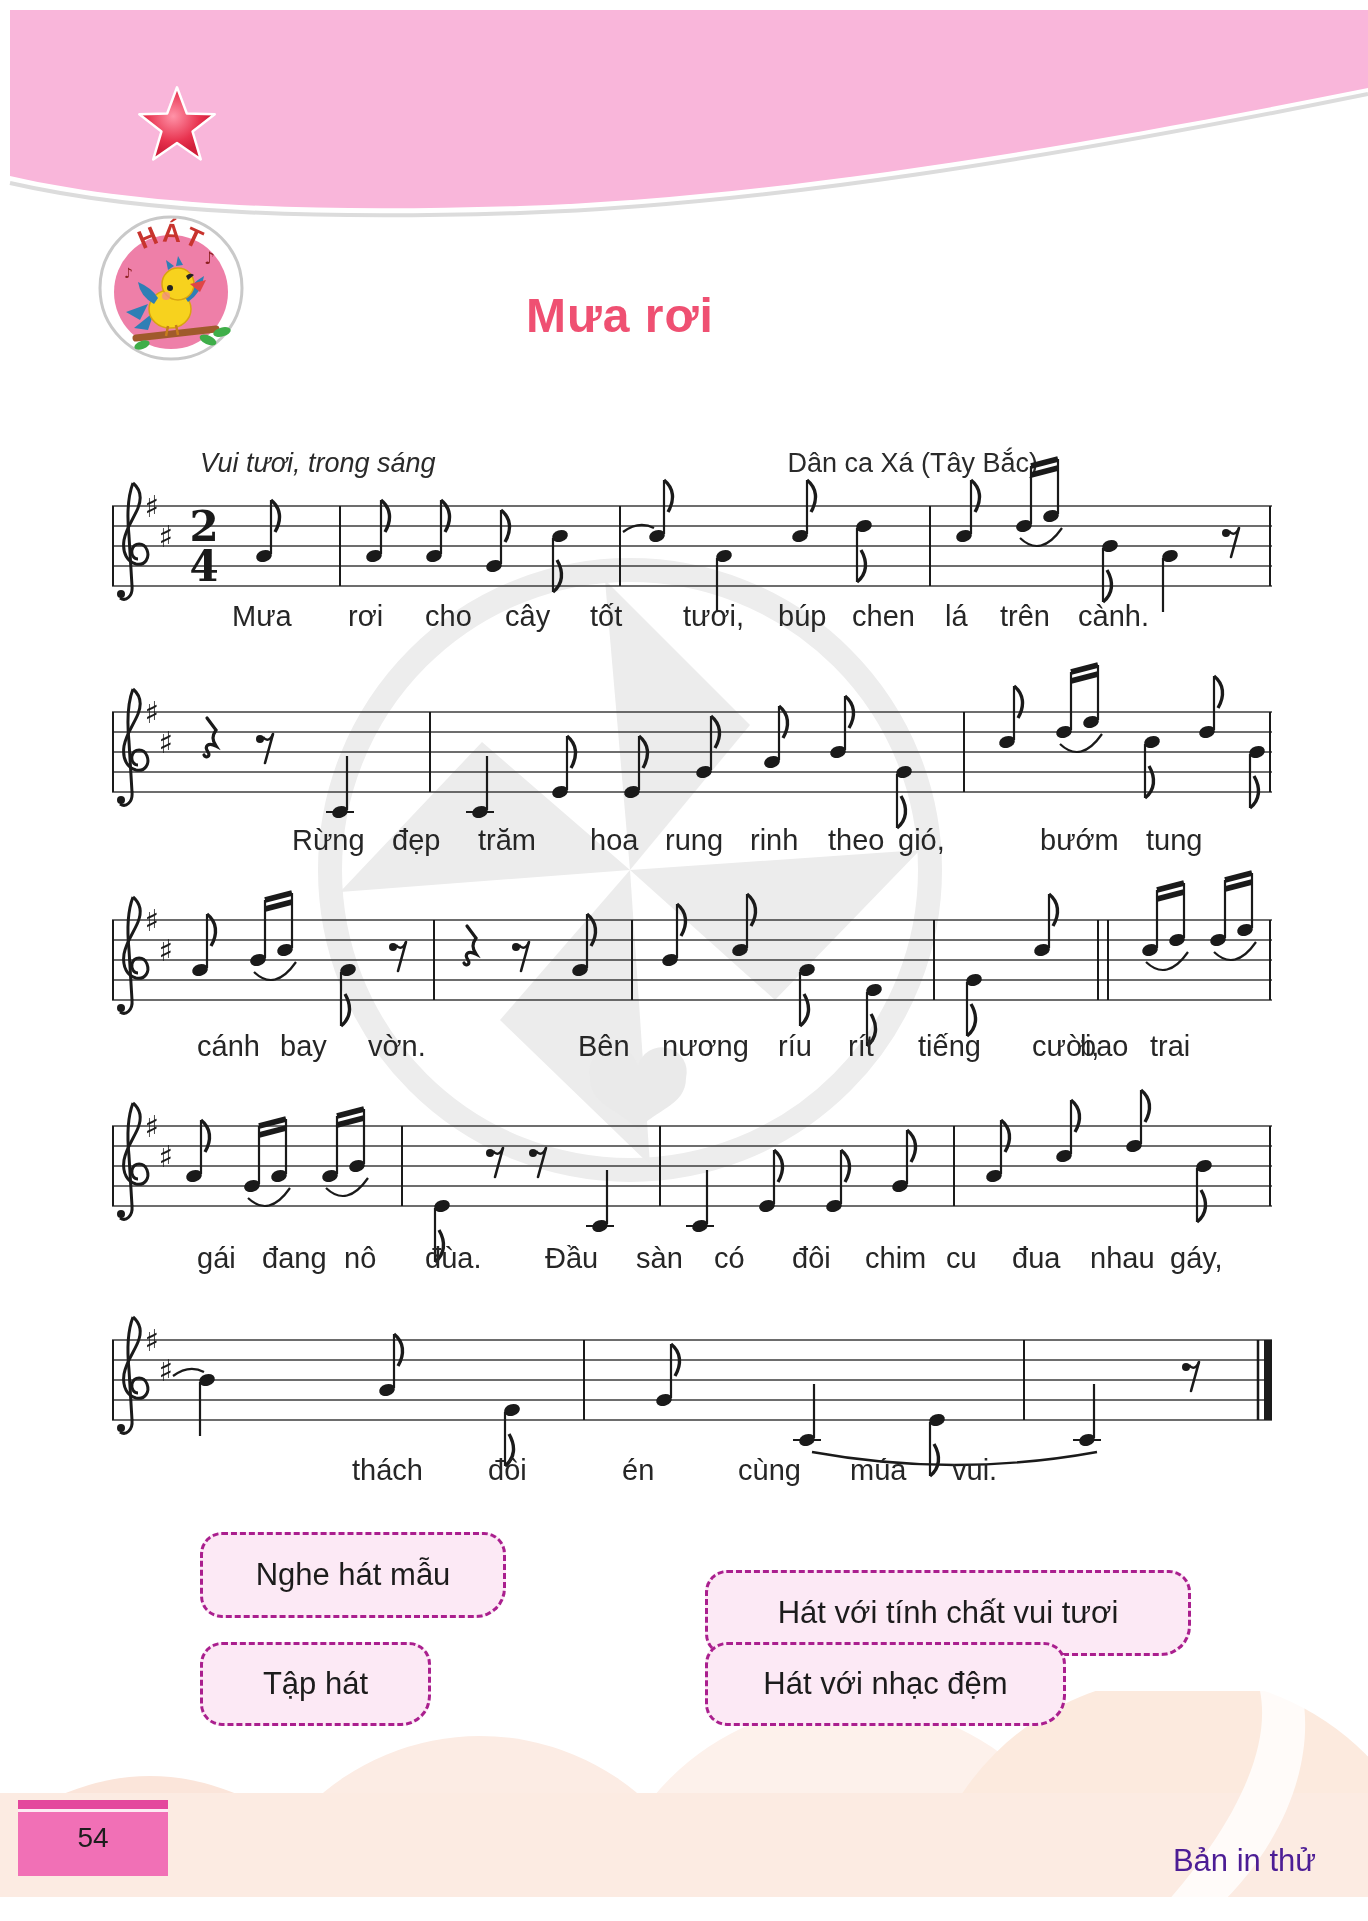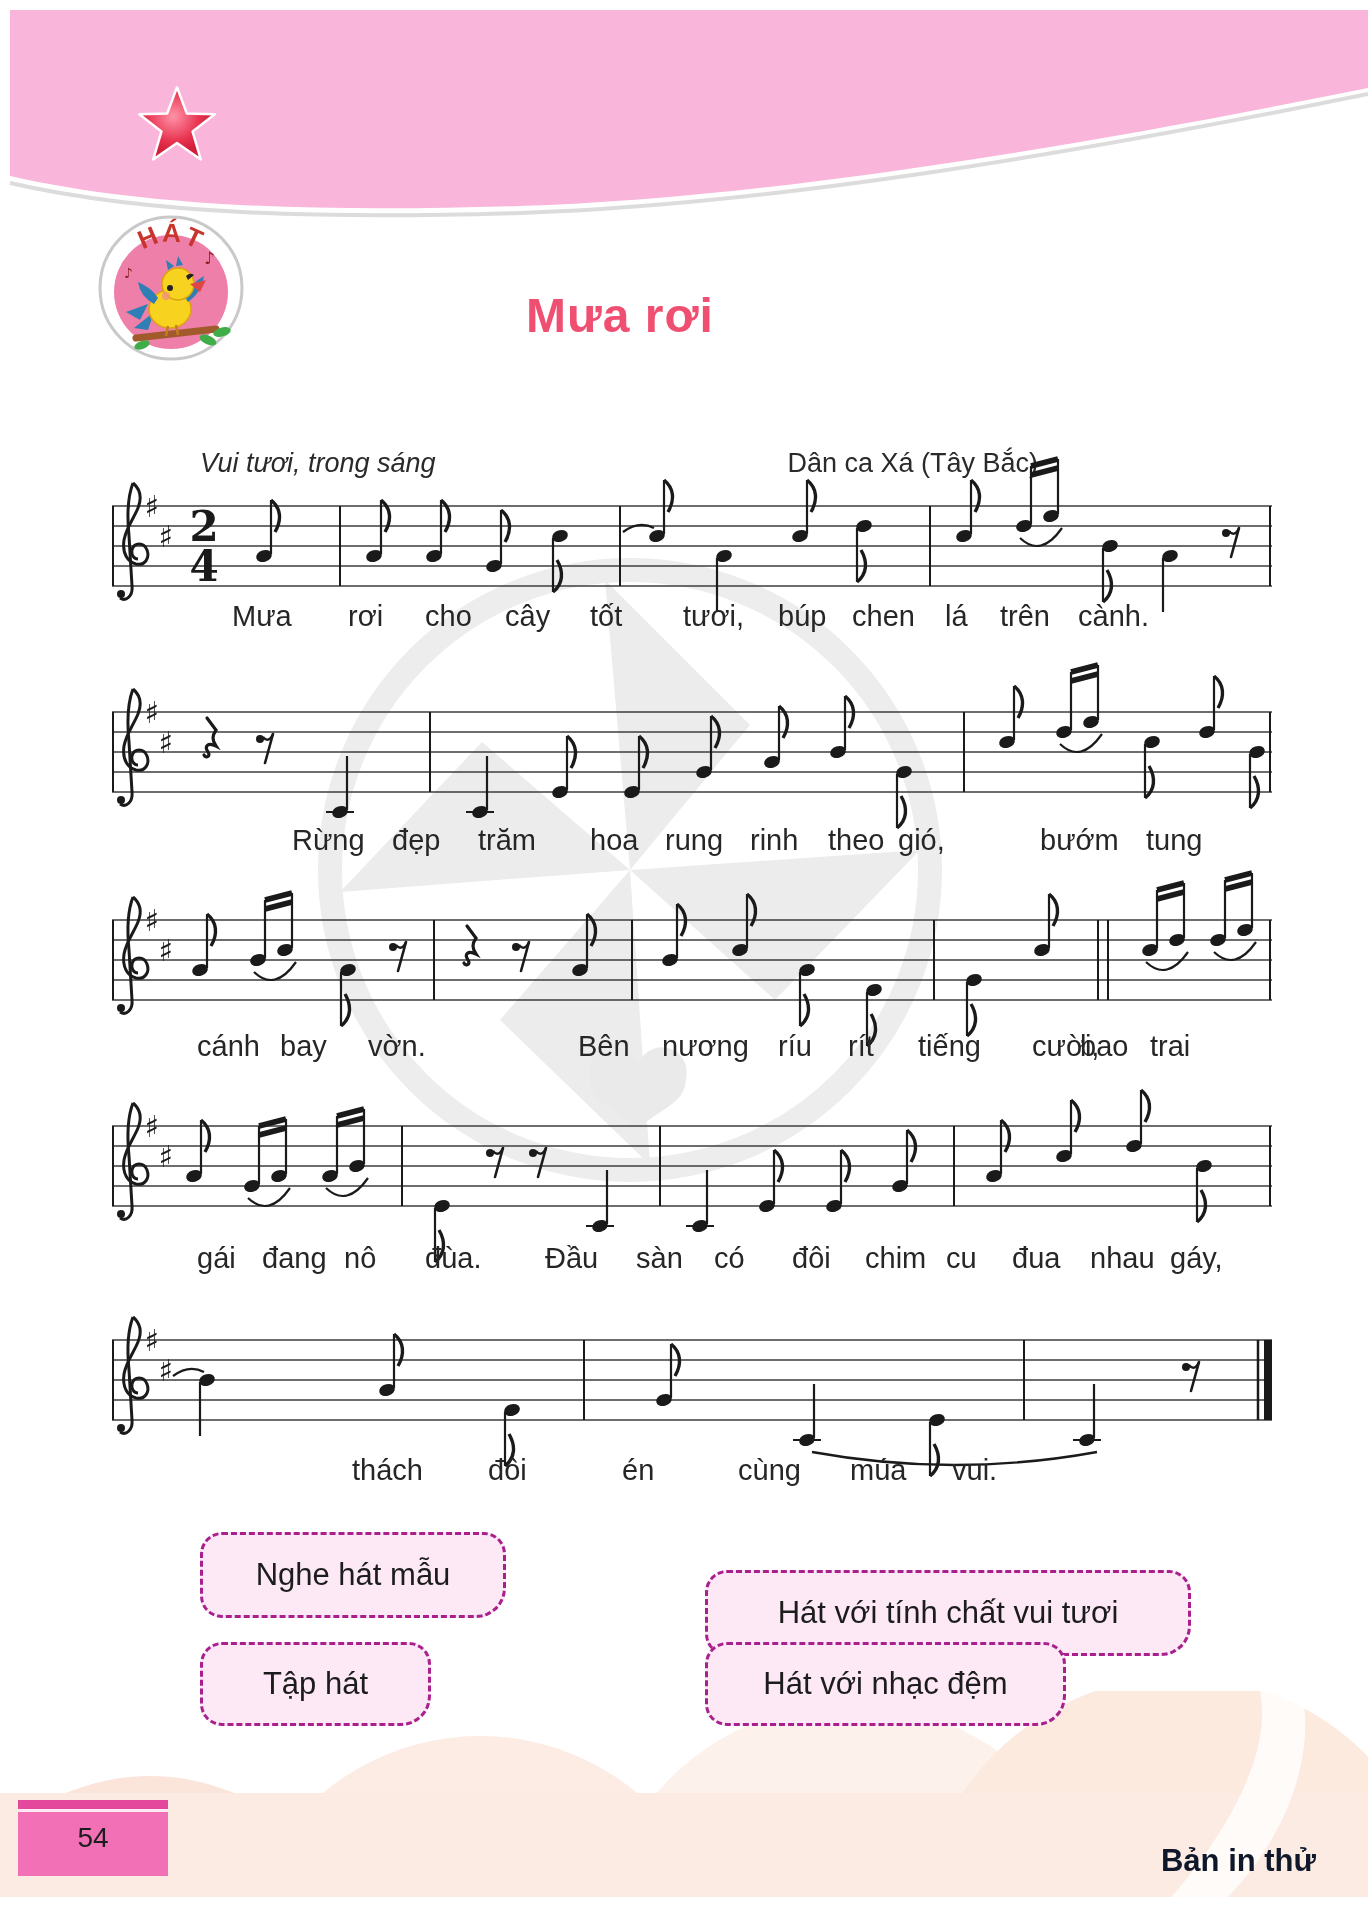--- a/index.html
+++ b/index.html
@@ -32,21 +32,21 @@
   .task-chip{position:absolute;background:#fce9f5;border:3px dashed #aa1f8e;
              border-radius:22px 22px 30px 22px;display:flex;align-items:center;justify-content:center;z-index:3;}
   .task-chip span{font-size:31px;color:#1c1c1c;}
   
   .bottom-deco{position:absolute;left:0;top:1691px;width:1368px;height:230px;z-index:1;}
   .page-num{position:absolute;left:18px;top:1800px;width:150px;height:76px;background:#f170b6;z-index:4;
             display:flex;align-items:center;justify-content:center;}
   .page-num::before{content:"";position:absolute;left:0;top:0;width:100%;height:9px;background:#e4489d;}
   .page-num::after{content:"";position:absolute;left:0;top:9px;width:100%;height:3px;background:rgba(255,255,255,.85);}
   .page-num span{font-size:28px;color:#1d1d1d;}
-  .draft{position:absolute;right:52px;top:1843px;font-size:31px;color:#0f172a;z-index:4;font-weight:bold;}
+  .draft{position:absolute;right:52px;top:1843px;font-size:31px;color:#4c1d95;z-index:4;}
 </style>
 </head>
 <body>
 
 <div class="page">
 
   <svg class="abs" style="left:0;top:0;z-index:1;" width="1368" height="230" viewBox="0 0 1368 230">
     <path d="M10 10 H1368 V88 C1050 152 760 198 520 206 C330 212 150 208 10 176 Z" fill="#f9b6da"></path>
     <path d="M10 183 C150 215 330 219 520 213 C762 205 1052 158 1368 94" stroke="#dcdcdc" stroke-width="4" fill="none"></path>
   </svg>

